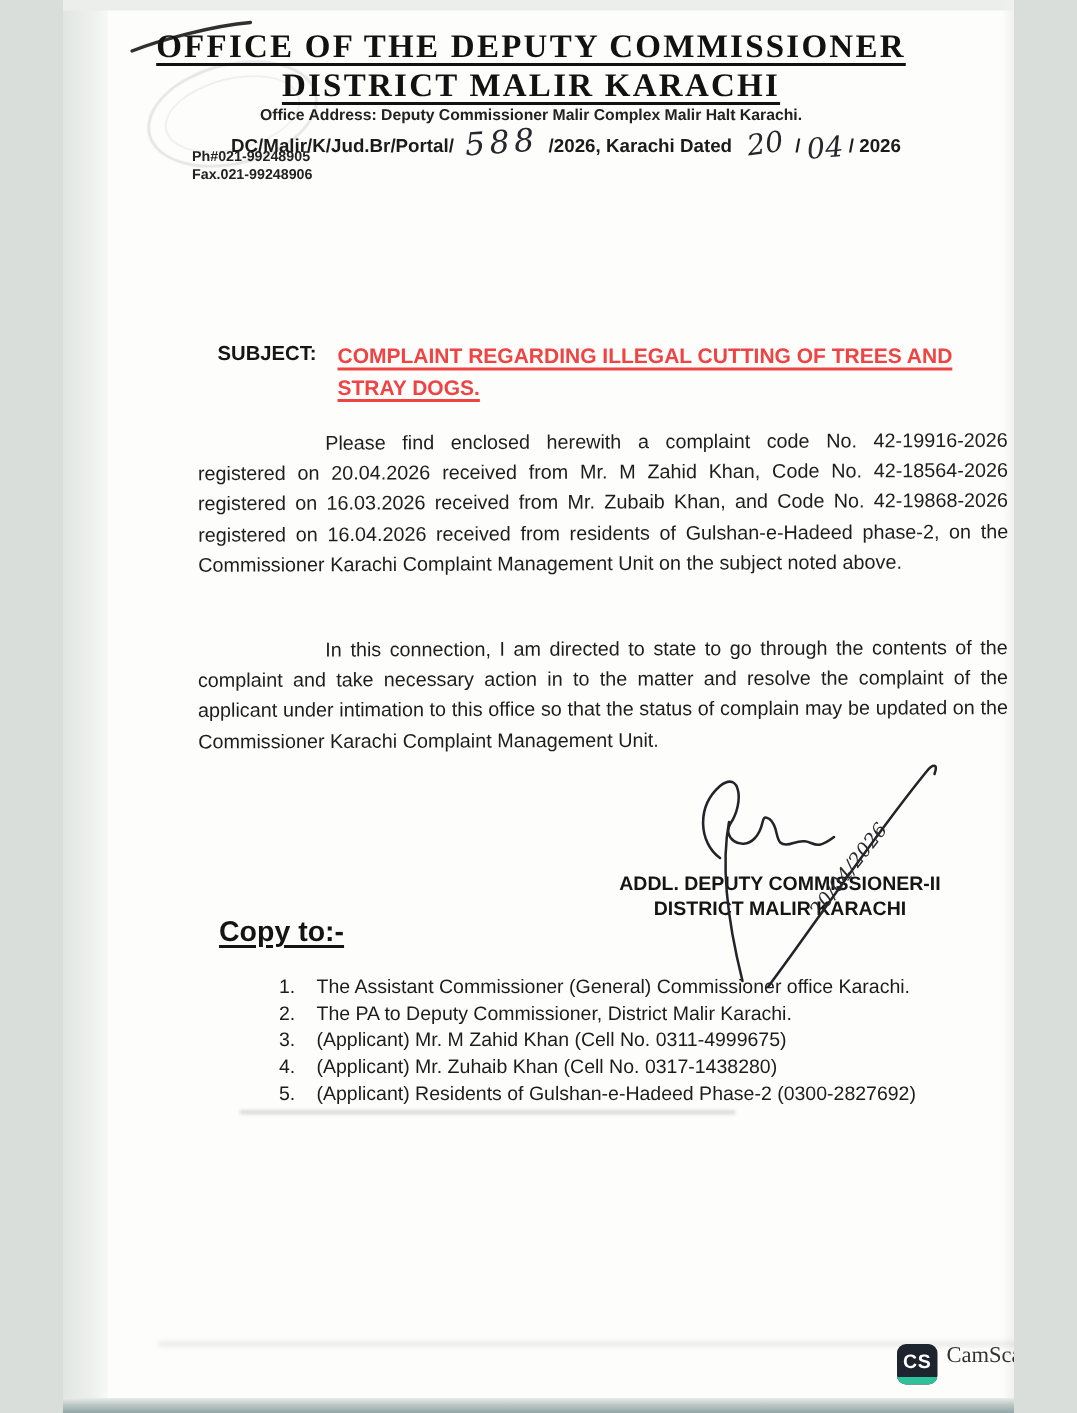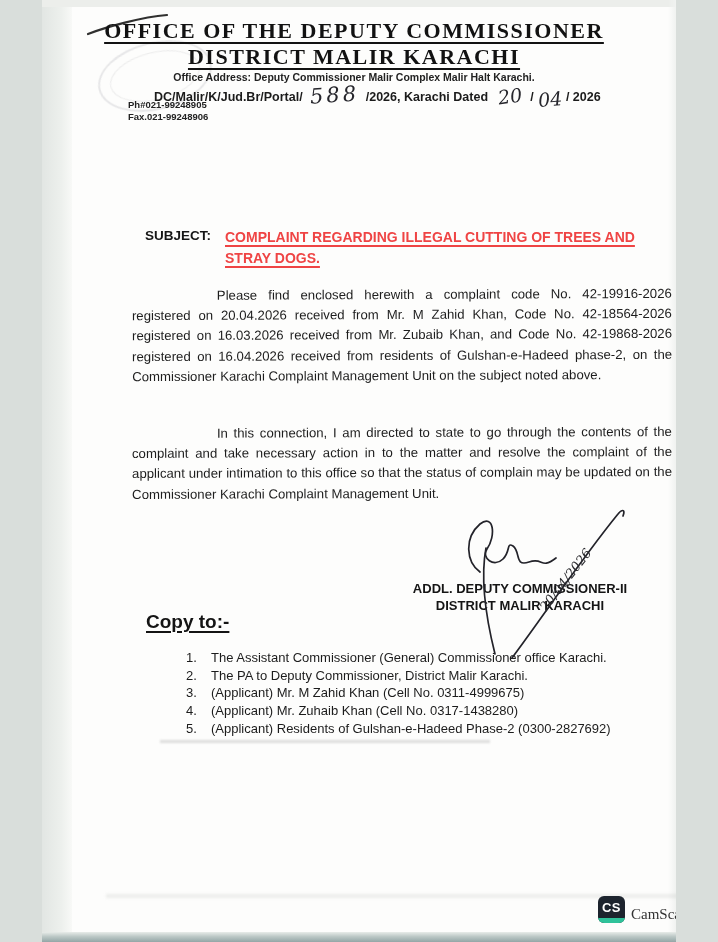--- a/index.html
+++ b/index.html
@@ -91,21 +91,21 @@
     filter:blur(0.4px);
   }
   .stamp-inner{
     position:absolute;left:10px;top:8px;right:10px;bottom:8px;border-radius:50%;
     border:1px solid rgba(135,135,145,0.14);
   }
   .smudge1{left:118px;top:740px;width:330px;height:3px;background:rgba(95,95,95,0.20);filter:blur(1px);}
   .smudge2{left:64px;top:894px;width:580px;height:4px;background:rgba(150,156,150,0.16);filter:blur(1.5px);}
 
   
-  .cs-brand{left:556px;top:896px;display:flex;align-items:flex-end;z-index:4;}
+  .cs-brand{left:556px;top:896px;display:flex;align-items:flex-start;z-index:4;}
   .cs-icon{
     width:27px;height:27px;border-radius:6px;background:#1d242e;position:relative;
     display:flex;align-items:center;justify-content:center;overflow:hidden;flex:none;
   }
   .cs-icon span{color:#ffffff;font-weight:bold;font-size:13px;letter-spacing:0.5px;position:relative;top:-2px;}
   .cs-icon::after{
     content:"";position:absolute;left:0;right:0;bottom:0;height:5px;background:#2fc29a;
   }
   .cs-name{
     margin-left:6px;font-family:"Liberation Serif",serif;font-size:15px;color:#333;

